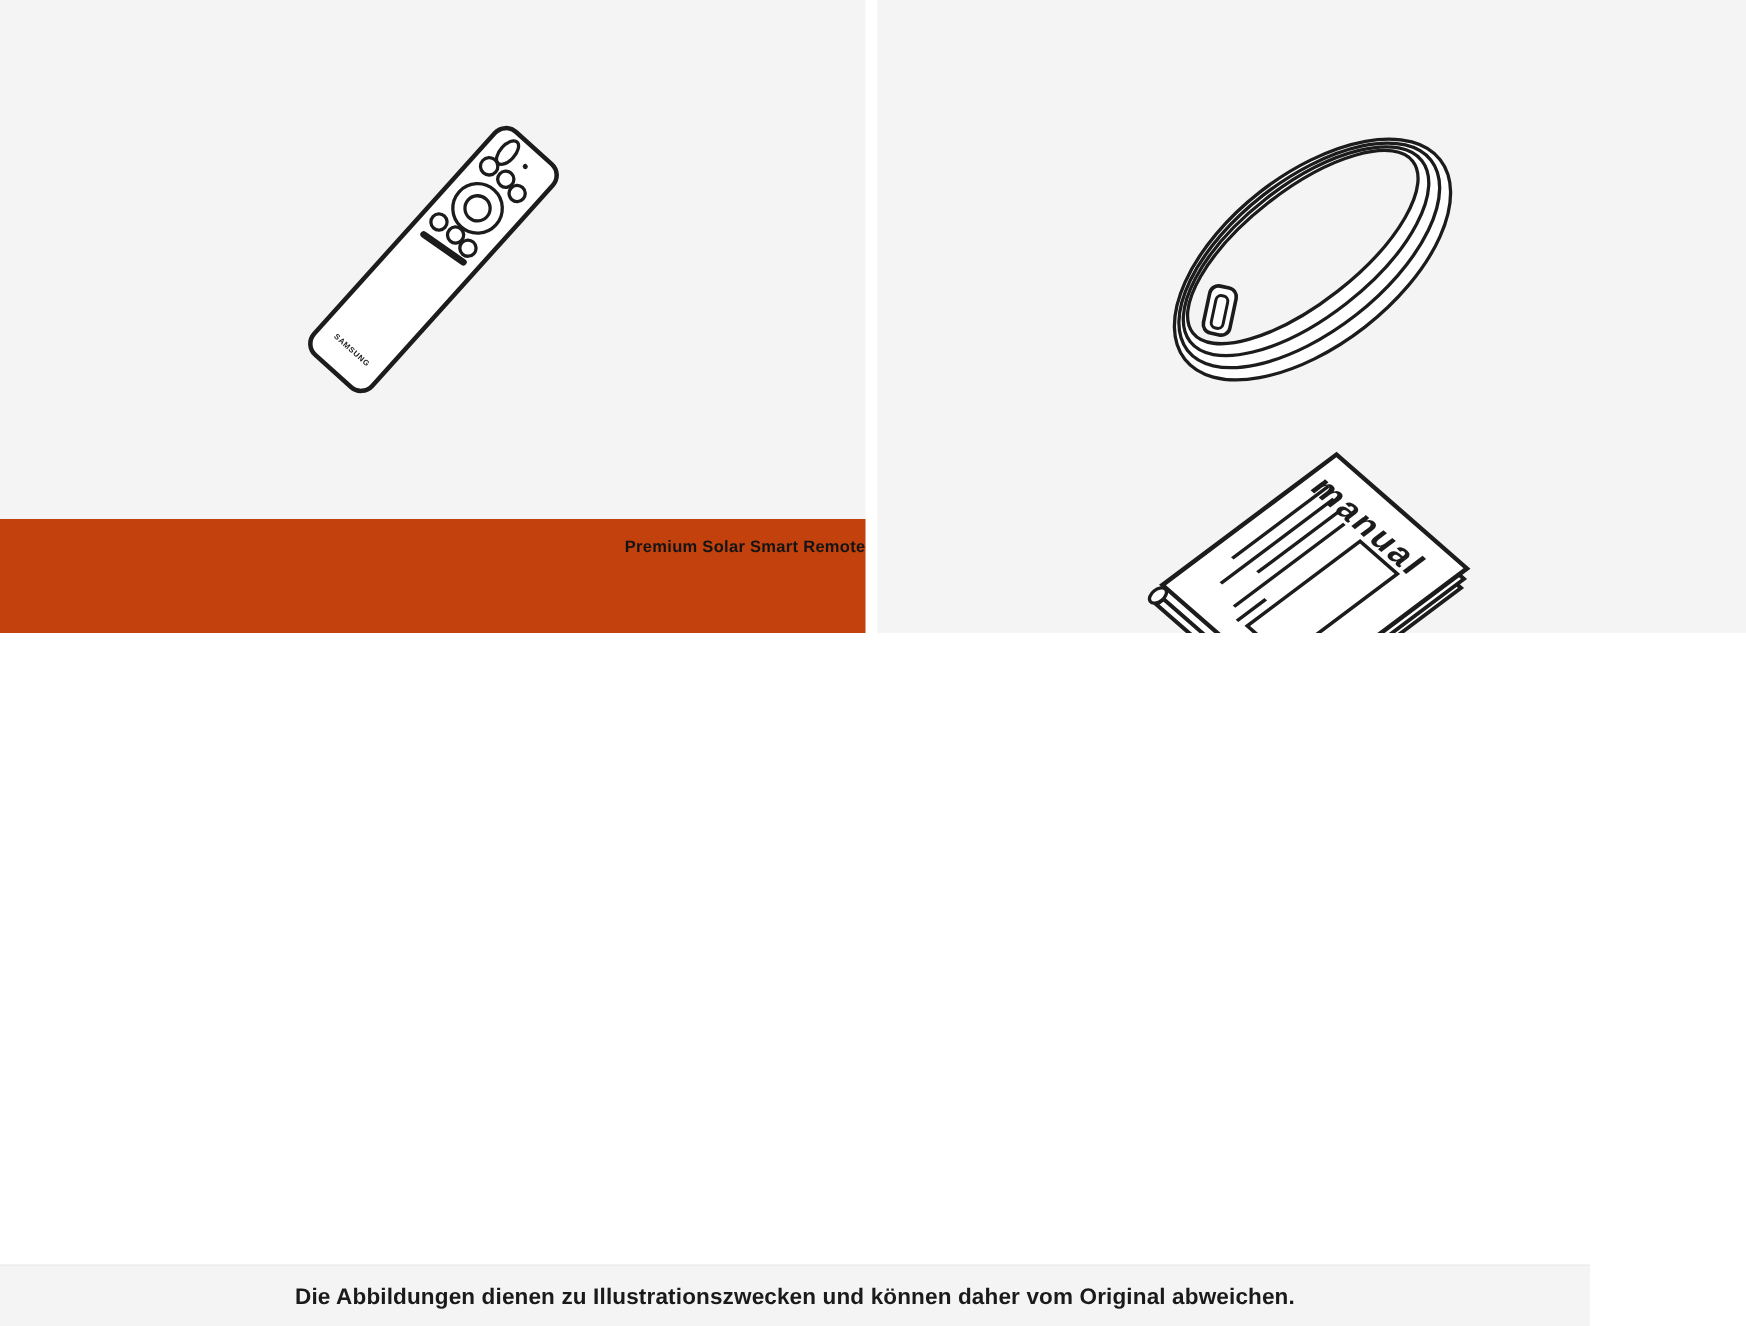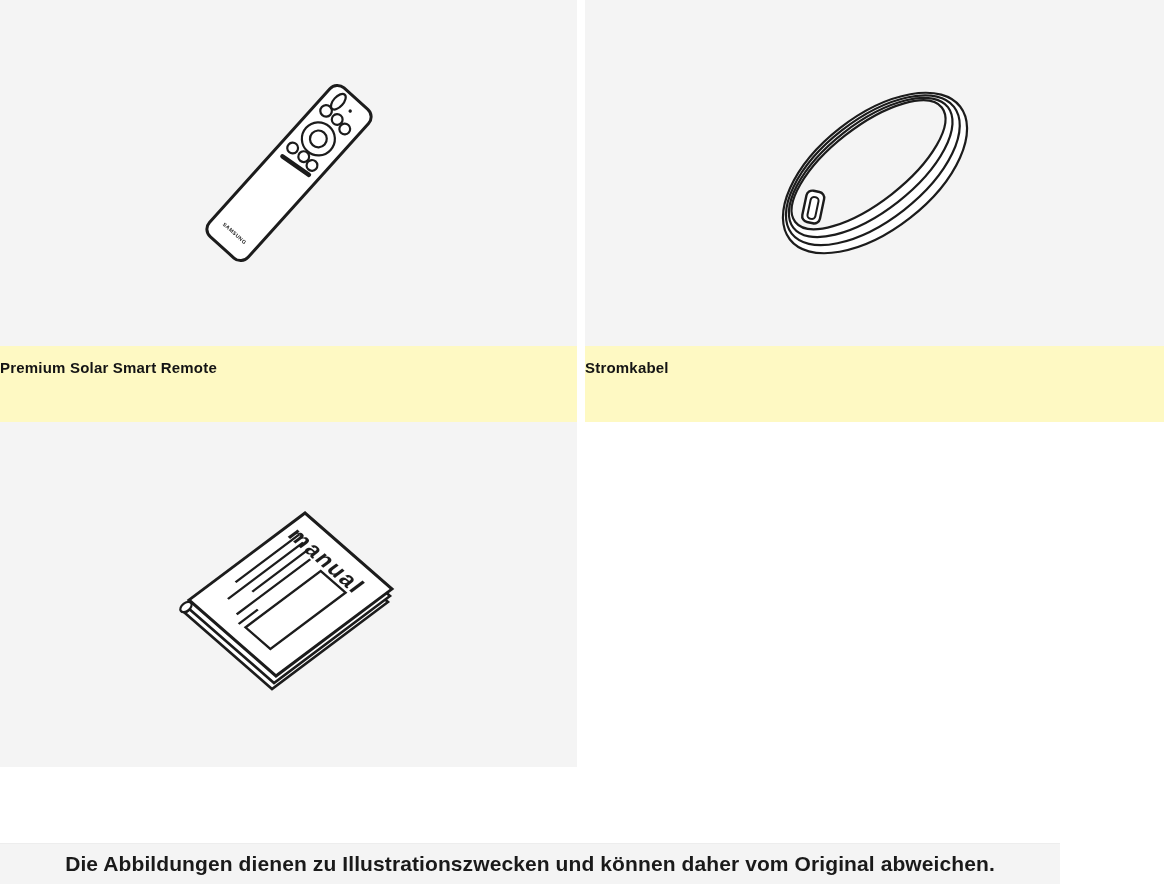--- a/index.html
+++ b/index.html
@@ -16,36 +16,36 @@
     grid-template-rows: 346px 76px 345px 76px;
     column-gap: 8px;
     width: 1164px;
   }
   .card {
     background: #f4f4f4;
     display: flex; align-items: center; justify-content: center;
   }
   .cell-empty { background: #ffffff; }
   .caption {
-    background: #fef9c3;
-    text-align: left;
+    background: #c2410c;
+    text-align: right;
     padding-top: 13px;
-    font-size: 15px;
+    font-size: 11px;
     font-weight: 600;
     letter-spacing: 0.2px;
     color: #141414;
   }
   .footer {
     margin-top: auto;
     height: 41px;
     width: 1060px;
     background: #f4f4f4;
     border-top: 1px solid #ededed;
     display: flex; align-items: center; justify-content: center;
-    font-size: 21px;
+    font-size: 15px;
     font-weight: 600;
     letter-spacing: 0.1px;
     color: #1a1a1a;
   }
   svg text { font-family: "Liberation Sans", sans-serif; }
 </style>
 </head>
 <body>
 
 <div class="grid">
@@ -79,21 +79,20 @@
         <ellipse cx="0" cy="-10.5" rx="93" ry="37.5" fill="#f4f4f4"></ellipse>
       </g>
       <g transform="translate(-62,35) rotate(12)" stroke="#1c1c1c" stroke-width="2.4">
         <rect x="-9" y="-17" width="18" height="32" rx="6" fill="#ffffff"></rect>
         <rect x="-4" y="-11" width="8" height="22" rx="3.5" fill="none" stroke-width="2"></rect>
       </g>
     </svg>
   </div>
 
   <div class="caption">Premium Solar Smart Remote</div>
-  <div class="caption">Stromkabel</div>
 
   <div class="card">
     <svg width="577" height="345" viewBox="0 0 577 345">
       <g stroke="#1c1c1c" fill="#ffffff">
         <path d="M305,91 L392,167 L276,254 L189,178 Z" transform="translate(-4,13)" stroke-width="2.6"></path>
         <path d="M305,91 L392,167 L276,254 L189,178 Z" transform="translate(-2,7)" stroke-width="2.6"></path>
         <ellipse cx="186" cy="185" rx="6.5" ry="4" transform="rotate(-38 186 185)" stroke-width="2.2"></ellipse>
         <g transform="matrix(0.753,0.658,-0.800,0.600,305,91)">
           <rect x="0" y="0" width="115.5" height="145" stroke-width="3"></rect>
           <text x="52" y="30" font-size="23" font-weight="bold" letter-spacing="1.5" text-anchor="middle" fill="#1c1c1c" stroke="none">manual</text>

